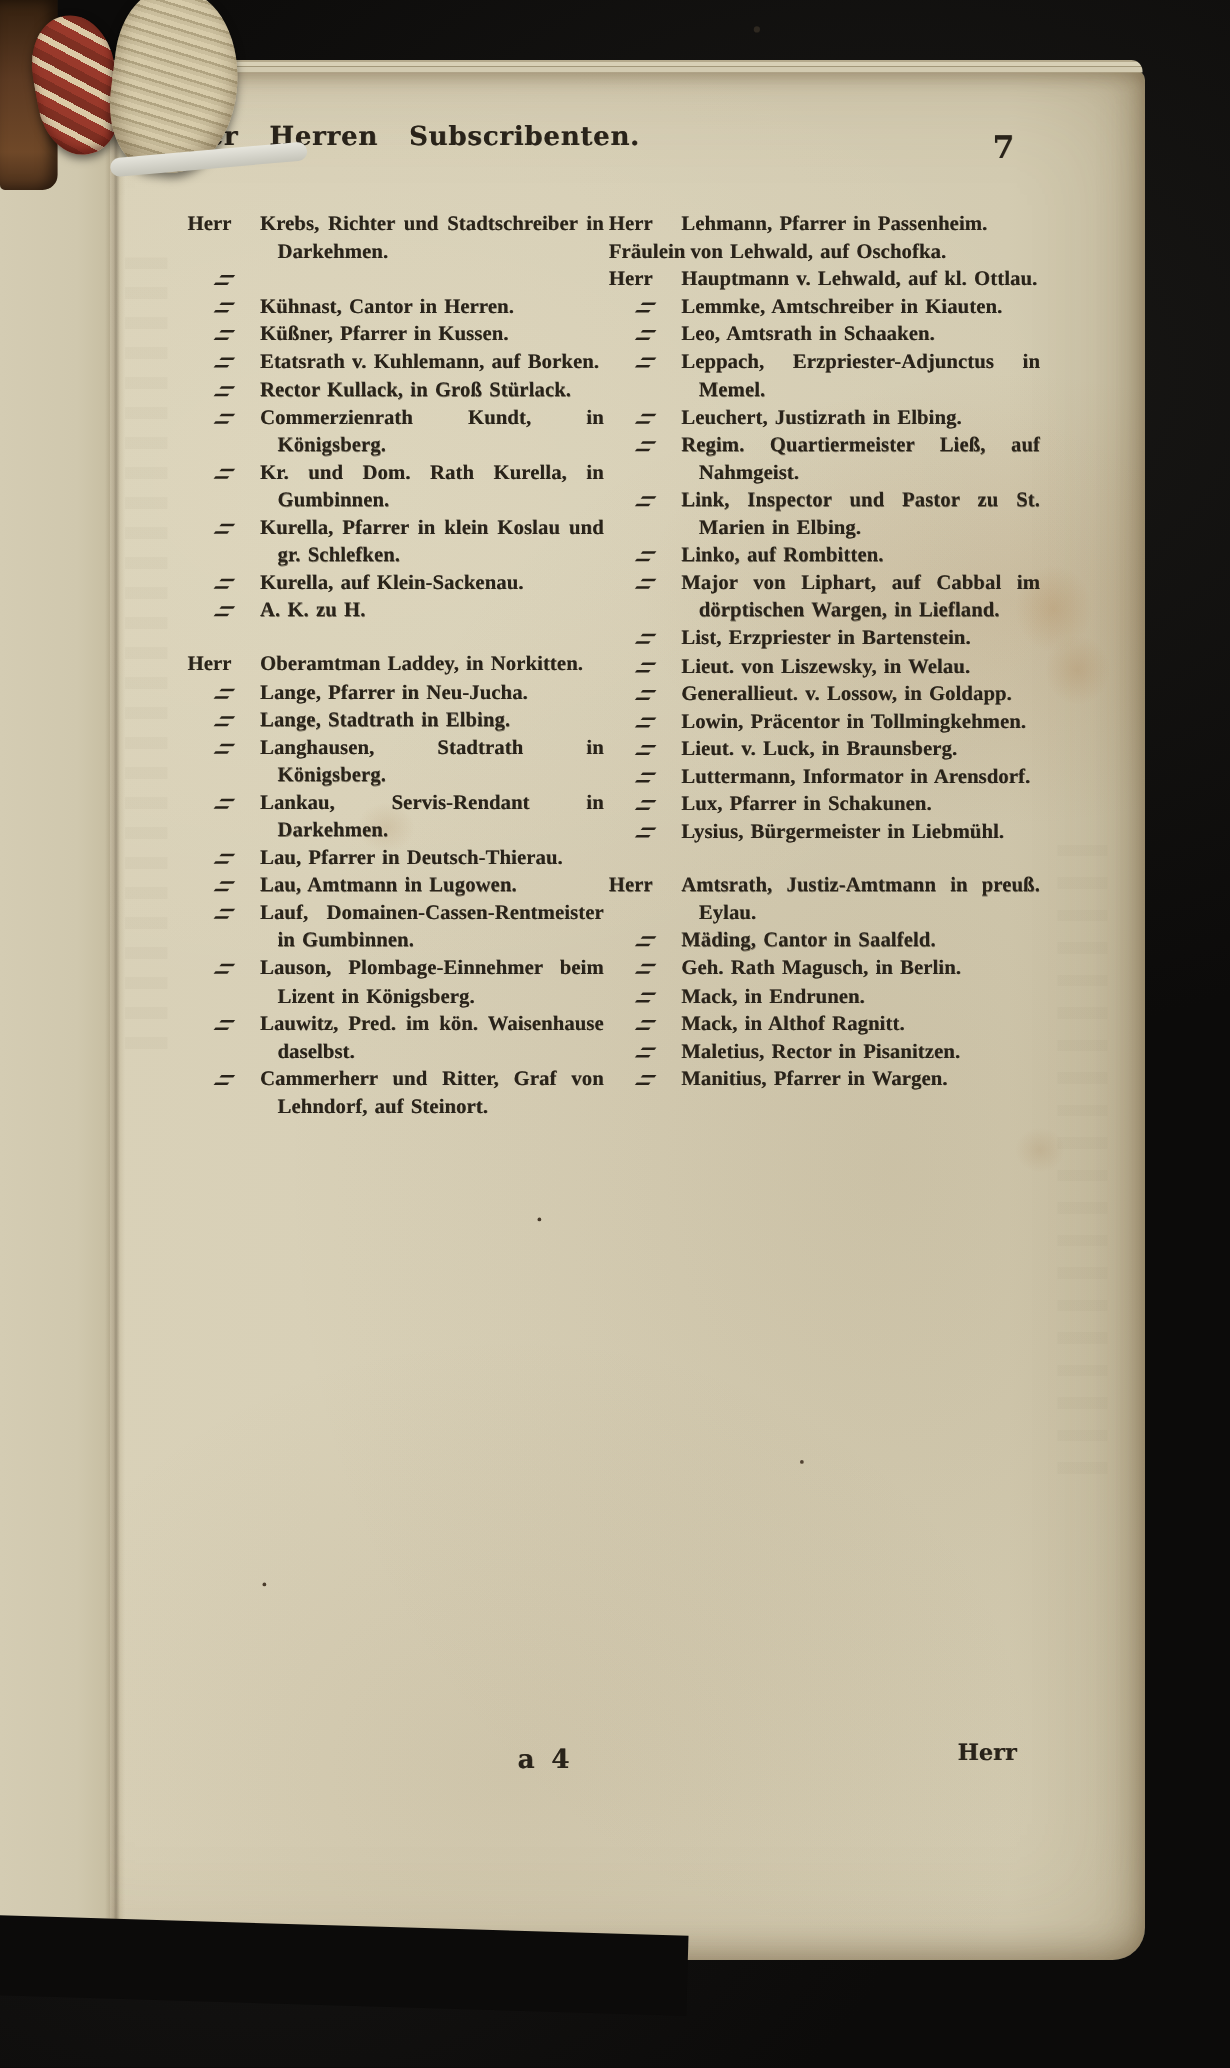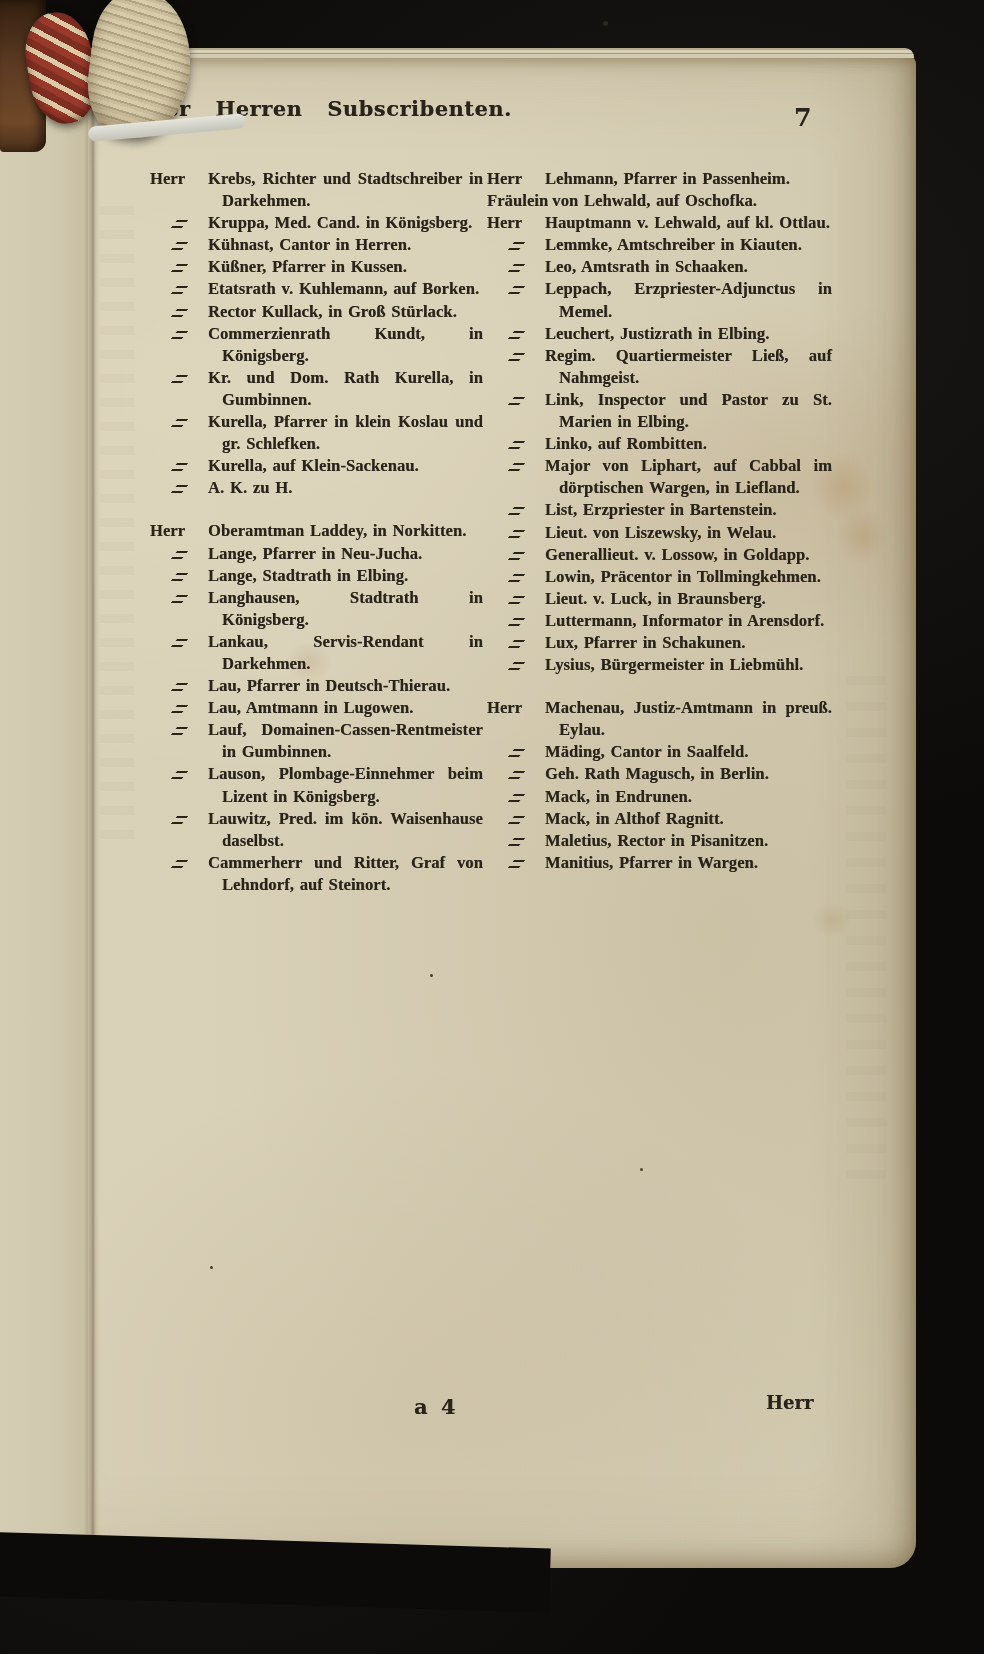--- a/index.html
+++ b/index.html
@@ -83,21 +83,21 @@
     <div class="fox f4"></div>
     <div class="ghost g1"></div>
     <div class="ghost g2"></div>
     <div class="speck"></div>
 
     <div class="header ink">der Herren Subscribenten.</div>
     <div class="pagenum ink">7</div>
 
     <div class="col col-left ink">
       <p class="e"><span class="px">Herr</span><span>Krebs, Richter und Stadtschreiber in Darkehmen.</span></p>
-      <p class="e"><span class="px"><i class="dm"></i></span><span>Kruppa, Med. Cand. in Königsberg.</span></p>
+      <p class="e"><span class="px"><i class="dm"></i></span></p>
       <p class="e"><span class="px"><i class="dm"></i></span><span>Kühnast, Cantor in Herren.</span></p>
       <p class="e"><span class="px"><i class="dm"></i></span><span>Küßner, Pfarrer in Kussen.</span></p>
       <p class="e"><span class="px"><i class="dm"></i></span><span>Etatsrath v. Kuhlemann, auf Borken.</span></p>
       <p class="e"><span class="px"><i class="dm"></i></span><span>Rector Kullack, in Groß Stürlack.</span></p>
       <p class="e"><span class="px"><i class="dm"></i></span><span>Commerzienrath Kundt, in Königsberg.</span></p>
       <p class="e"><span class="px"><i class="dm"></i></span><span>Kr. und Dom. Rath Kurella, in Gumbinnen.</span></p>
       <p class="e"><span class="px"><i class="dm"></i></span><span>Kurella, Pfarrer in klein Koslau und gr. Schlefken.</span></p>
       <p class="e"><span class="px"><i class="dm"></i></span><span>Kurella, auf Klein-Sackenau.</span></p>
       <p class="e"><span class="px"><i class="dm"></i></span><span>A. K. zu H.</span></p>
       <p class="e g"><span class="px">Herr</span><span>Oberamtman Laddey, in Norkitten.</span></p>
@@ -126,21 +126,21 @@
       <p class="e"><span class="px"><i class="dm"></i></span><span>Linko, auf Rombitten.</span></p>
       <p class="e"><span class="px"><i class="dm"></i></span><span>Major von Liphart, auf Cabbal im dörptischen Wargen, in Liefland.</span></p>
       <p class="e"><span class="px"><i class="dm"></i></span><span>List, Erzpriester in Bartenstein.</span></p>
       <p class="e"><span class="px"><i class="dm"></i></span><span>Lieut. von Liszewsky, in Welau.</span></p>
       <p class="e"><span class="px"><i class="dm"></i></span><span>Generallieut. v. Lossow, in Goldapp.</span></p>
       <p class="e"><span class="px"><i class="dm"></i></span><span>Lowin, Präcentor in Tollmingkehmen.</span></p>
       <p class="e"><span class="px"><i class="dm"></i></span><span>Lieut. v. Luck, in Braunsberg.</span></p>
       <p class="e"><span class="px"><i class="dm"></i></span><span>Luttermann, Informator in Arensdorf.</span></p>
       <p class="e"><span class="px"><i class="dm"></i></span><span>Lux, Pfarrer in Schakunen.</span></p>
       <p class="e"><span class="px"><i class="dm"></i></span><span>Lysius, Bürgermeister in Liebmühl.</span></p>
-      <p class="e g"><span class="px">Herr</span><span>Machenau, Justiz-Amtmann in preuß. Eylau.</span></p>
+      <p class="e g"><span class="px">Herr</span><span>Amtsrath, Justiz-Amtmann in preuß. Eylau.</span></p>
       <p class="e"><span class="px"><i class="dm"></i></span><span>Mäding, Cantor in Saalfeld.</span></p>
       <p class="e"><span class="px"><i class="dm"></i></span><span>Geh. Rath Magusch, in Berlin.</span></p>
       <p class="e"><span class="px"><i class="dm"></i></span><span>Mack, in Endrunen.</span></p>
       <p class="e"><span class="px"><i class="dm"></i></span><span>Mack, in Althof Ragnitt.</span></p>
       <p class="e"><span class="px"><i class="dm"></i></span><span>Maletius, Rector in Pisanitzen.</span></p>
       <p class="e"><span class="px"><i class="dm"></i></span><span>Manitius, Pfarrer in Wargen.</span></p>
     </div>
 
     <div class="sig ink">a 4</div>
     <div class="catch ink">Herr</div>

